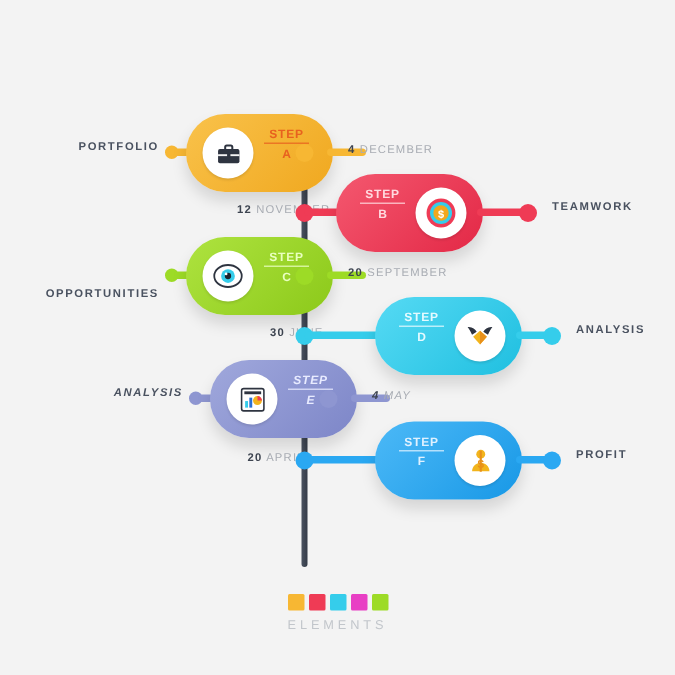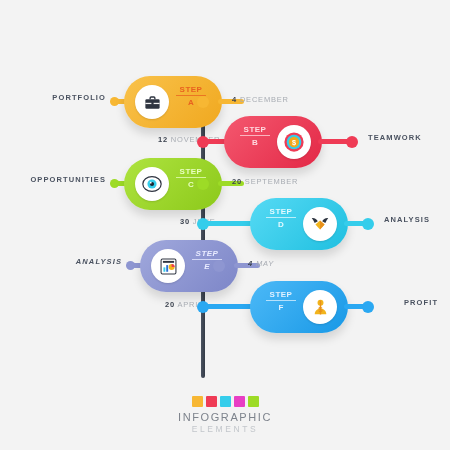--- a/index.html
+++ b/index.html
@@ -133,21 +133,21 @@
             </svg>
         </div>
       </div>
     </div>
     <div class="bar" style="left:178px;width:34px;background:#ef3b55;"></div>
     <div class="dot big" style="left:206px;background:#ef3b55;"></div>
     <div class="side-label" style="left:228px;">TEAMWORK</div>
   </div>
 
   <div class="row" style="left:0;top:158px;width:310px;">
-    <div class="side-label left" style="left:14px;width:92px;">OPPORTUNITIES</div>
+    <div class="side-label left" style="left:14px;width:92px;margin-top:16px;">OPPORTUNITIES</div>
     <div class="dot sm" style="left:110px;background:#9ddb26;"></div>
     <div class="bar" style="left:116px;width:14px;background:#9ddb26;"></div>
     <div class="cap" style="left:124px;background:linear-gradient(135deg,#aee33f,#8cc91a);">
       <div class="inner">
         <div class="icon-circle">
           <svg width="22" height="22" viewBox="0 0 24 24">
               <ellipse cx="12" cy="12" rx="10" ry="8" fill="#fff" stroke="#2e3440" stroke-width="1.3"></ellipse>
               <circle cx="12" cy="12" r="5" fill="#35cdeb"></circle>
               <circle cx="12" cy="12" r="2.3" fill="#1b2430"></circle>
               <circle cx="10.6" cy="10.5" r="1" fill="#fff"></circle>
@@ -247,28 +247,27 @@
               <circle cx="12" cy="6.6" r="3.4" fill="#f2b41c"></circle>
               <path d="M5.4 19.6c0-3.6 2.9-6.5 6.6-6.5s6.6 2.9 6.6 6.5z" fill="#f2b41c"></path>
               <rect x="11.2" y="4" width="1.6" height="16" fill="#e8901a"></rect>
               <text x="12" y="17.5" font-size="9" font-family="Liberation Sans, sans-serif" font-weight="bold" fill="#e8901a" text-anchor="middle">$</text>
             </svg>
         </div>
       </div>
     </div>
     <div class="bar" style="left:204px;width:24px;background:#2aa8f2;"></div>
     <div class="dot big" style="left:222px;background:#2aa8f2;"></div>
-    <div class="side-label" style="left:244px;margin-left:20px;">PROFIT</div>
+    <div class="side-label" style="left:244px;">PROFIT</div>
   </div>
 
   <div class="footer">
     <div class="sq-row">
       <div class="sq" style="background:#f7b733;"></div>
       <div class="sq" style="background:#ef3b55;"></div>
       <div class="sq" style="background:#35cdeb;"></div>
       <div class="sq" style="background:#e83fc4;"></div>
       <div class="sq" style="background:#9ddb26;"></div>
     </div>
-    <div class="f-title">INFOGRAPHIC</div>
     <div class="f-sub">ELEMENTS</div>
   </div>
 
 </div>
 
 </body></html>

